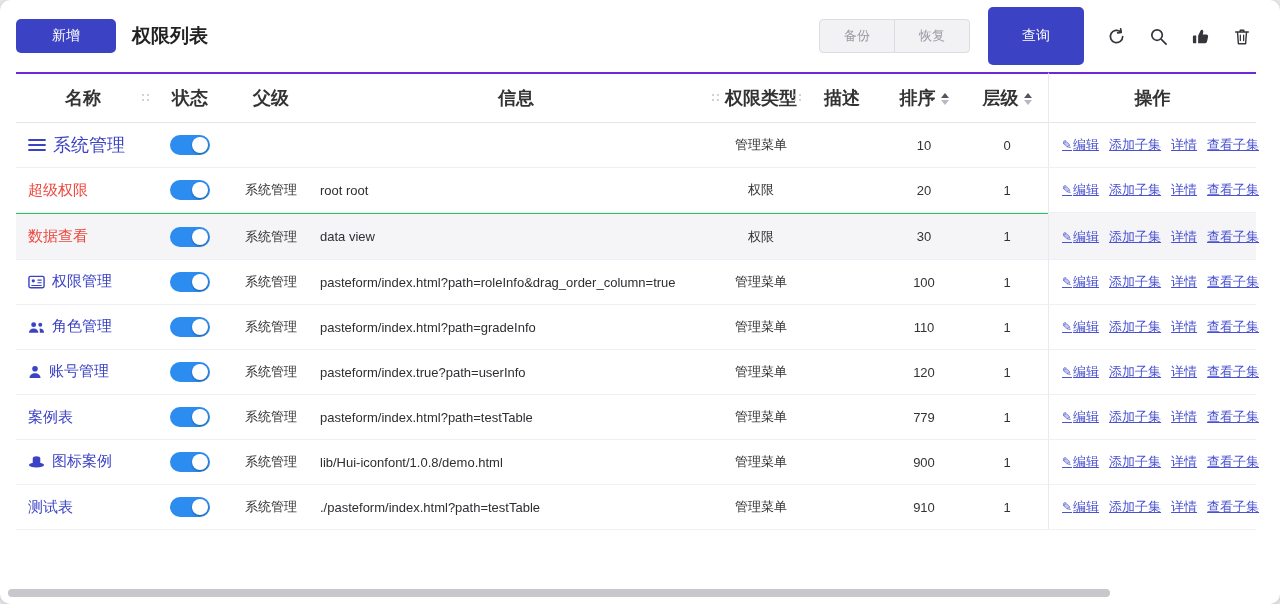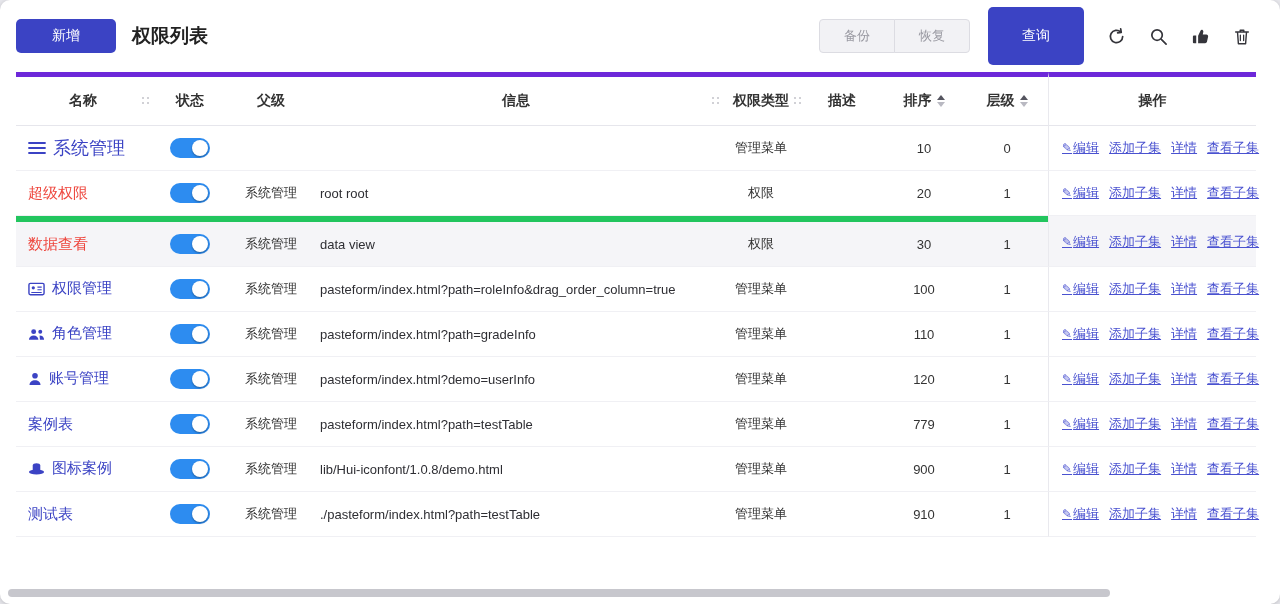--- a/index.html
+++ b/index.html
@@ -19,27 +19,27 @@
   .btn-ghost{background:#f2f2f5;border:1px solid #dcdce2;color:#9a9aa2;
     font-size:13px;padding:7px 24px;}
   .btn-ghost:first-child{border-radius:4px 0 0 4px;text-align:center;}
   .btn-ghost:last-child{border-radius:0 4px 4px 0;margin-left:-1px;}
   .icon-btn{width:32px;height:32px;display:inline-flex;align-items:center;justify-content:center;
     color:#35353b;margin-left:10px;cursor:pointer;}
   .icon-btn:first-of-type{margin-left:16px;}
 
   
   table{margin:0 24px 0 16px;width:1240px;border-collapse:separate;border-spacing:0;table-layout:fixed;}
-  thead th{height:48px;border-top:5px solid #6d28d9;border-bottom:1px solid #e6e6ec;
-    font-size:14px;font-weight:700;color:#333;text-align:center;position:relative;padding:0 4px;}
+  thead th{height:48px;border-top:2px solid #6d28d9;border-bottom:1px solid #e6e6ec;
+    font-size:18px;font-weight:700;color:#333;text-align:center;position:relative;padding:0 4px;}
   th.action,td.action{border-left:1px solid #e9e9ee;}
   tbody td{height:44px;border-bottom:1px solid #f0f0f4;font-size:13px;color:#333;
     padding:0 8px;text-align:center;background:#fff;}
   tr.shaded td{background:#f5f5f8;}
-  tr.top-line td{border-top:6px solid #22c55e;}
+  tr.top-line td{border-top:1px solid #22c55e;}
   tr.top-line td.action{border-top:2px solid transparent;}
   td.name-td{text-align:left;padding-left:12px;}
   .name{display:inline-flex;align-items:center;gap:7px;font-size:15px;cursor:pointer;}
   .name.link{color:var(--primary,#3b43c4);}
   .name.link-large{color:var(--primary,#3b43c4);font-size:18px;}
   .name.danger{color:var(--danger-text,#ee463d);}
   td.info-td{text-align:left;color:#2e2e33;}
   .row-icon{display:inline-flex;align-items:center;}
 
   
@@ -213,21 +213,21 @@
         </tr>
         <tr>
           <td class="name-td"><span class="name link"><span class="row-icon">
                 <svg width="14" height="14" viewBox="0 0 14 14">
                   <circle cx="7" cy="3.8" r="2.8" fill="currentColor"></circle>
                   <path d="M1.5 13c0-3 2.5-4.8 5.5-4.8s5.5 1.8 5.5 4.8z" fill="currentColor"></path>
                 </svg>
               </span>账号管理</span></td>
           <td><span class="toggle"></span></td>
           <td>系统管理</td>
-          <td class="info-td">pasteform/index.html?demo=userInfo</td>
+          <td class="info-td">pasteform/index.true?path=userInfo</td>
           <td>管理菜单</td>
           <td></td>
           <td>120</td>
           <td>1</td>
           <td class="action"><a href="#" class="action-link"><span class="pencil">✎</span>编辑</a><a href="#" class="action-link">添加子集</a><a href="#" class="action-link">详情</a><a href="#" class="action-link">查看子集</a></td>
         </tr>
         <tr>
           <td class="name-td"><span class="name link">案例表</span></td>
           <td><span class="toggle"></span></td>
           <td>系统管理</td>

